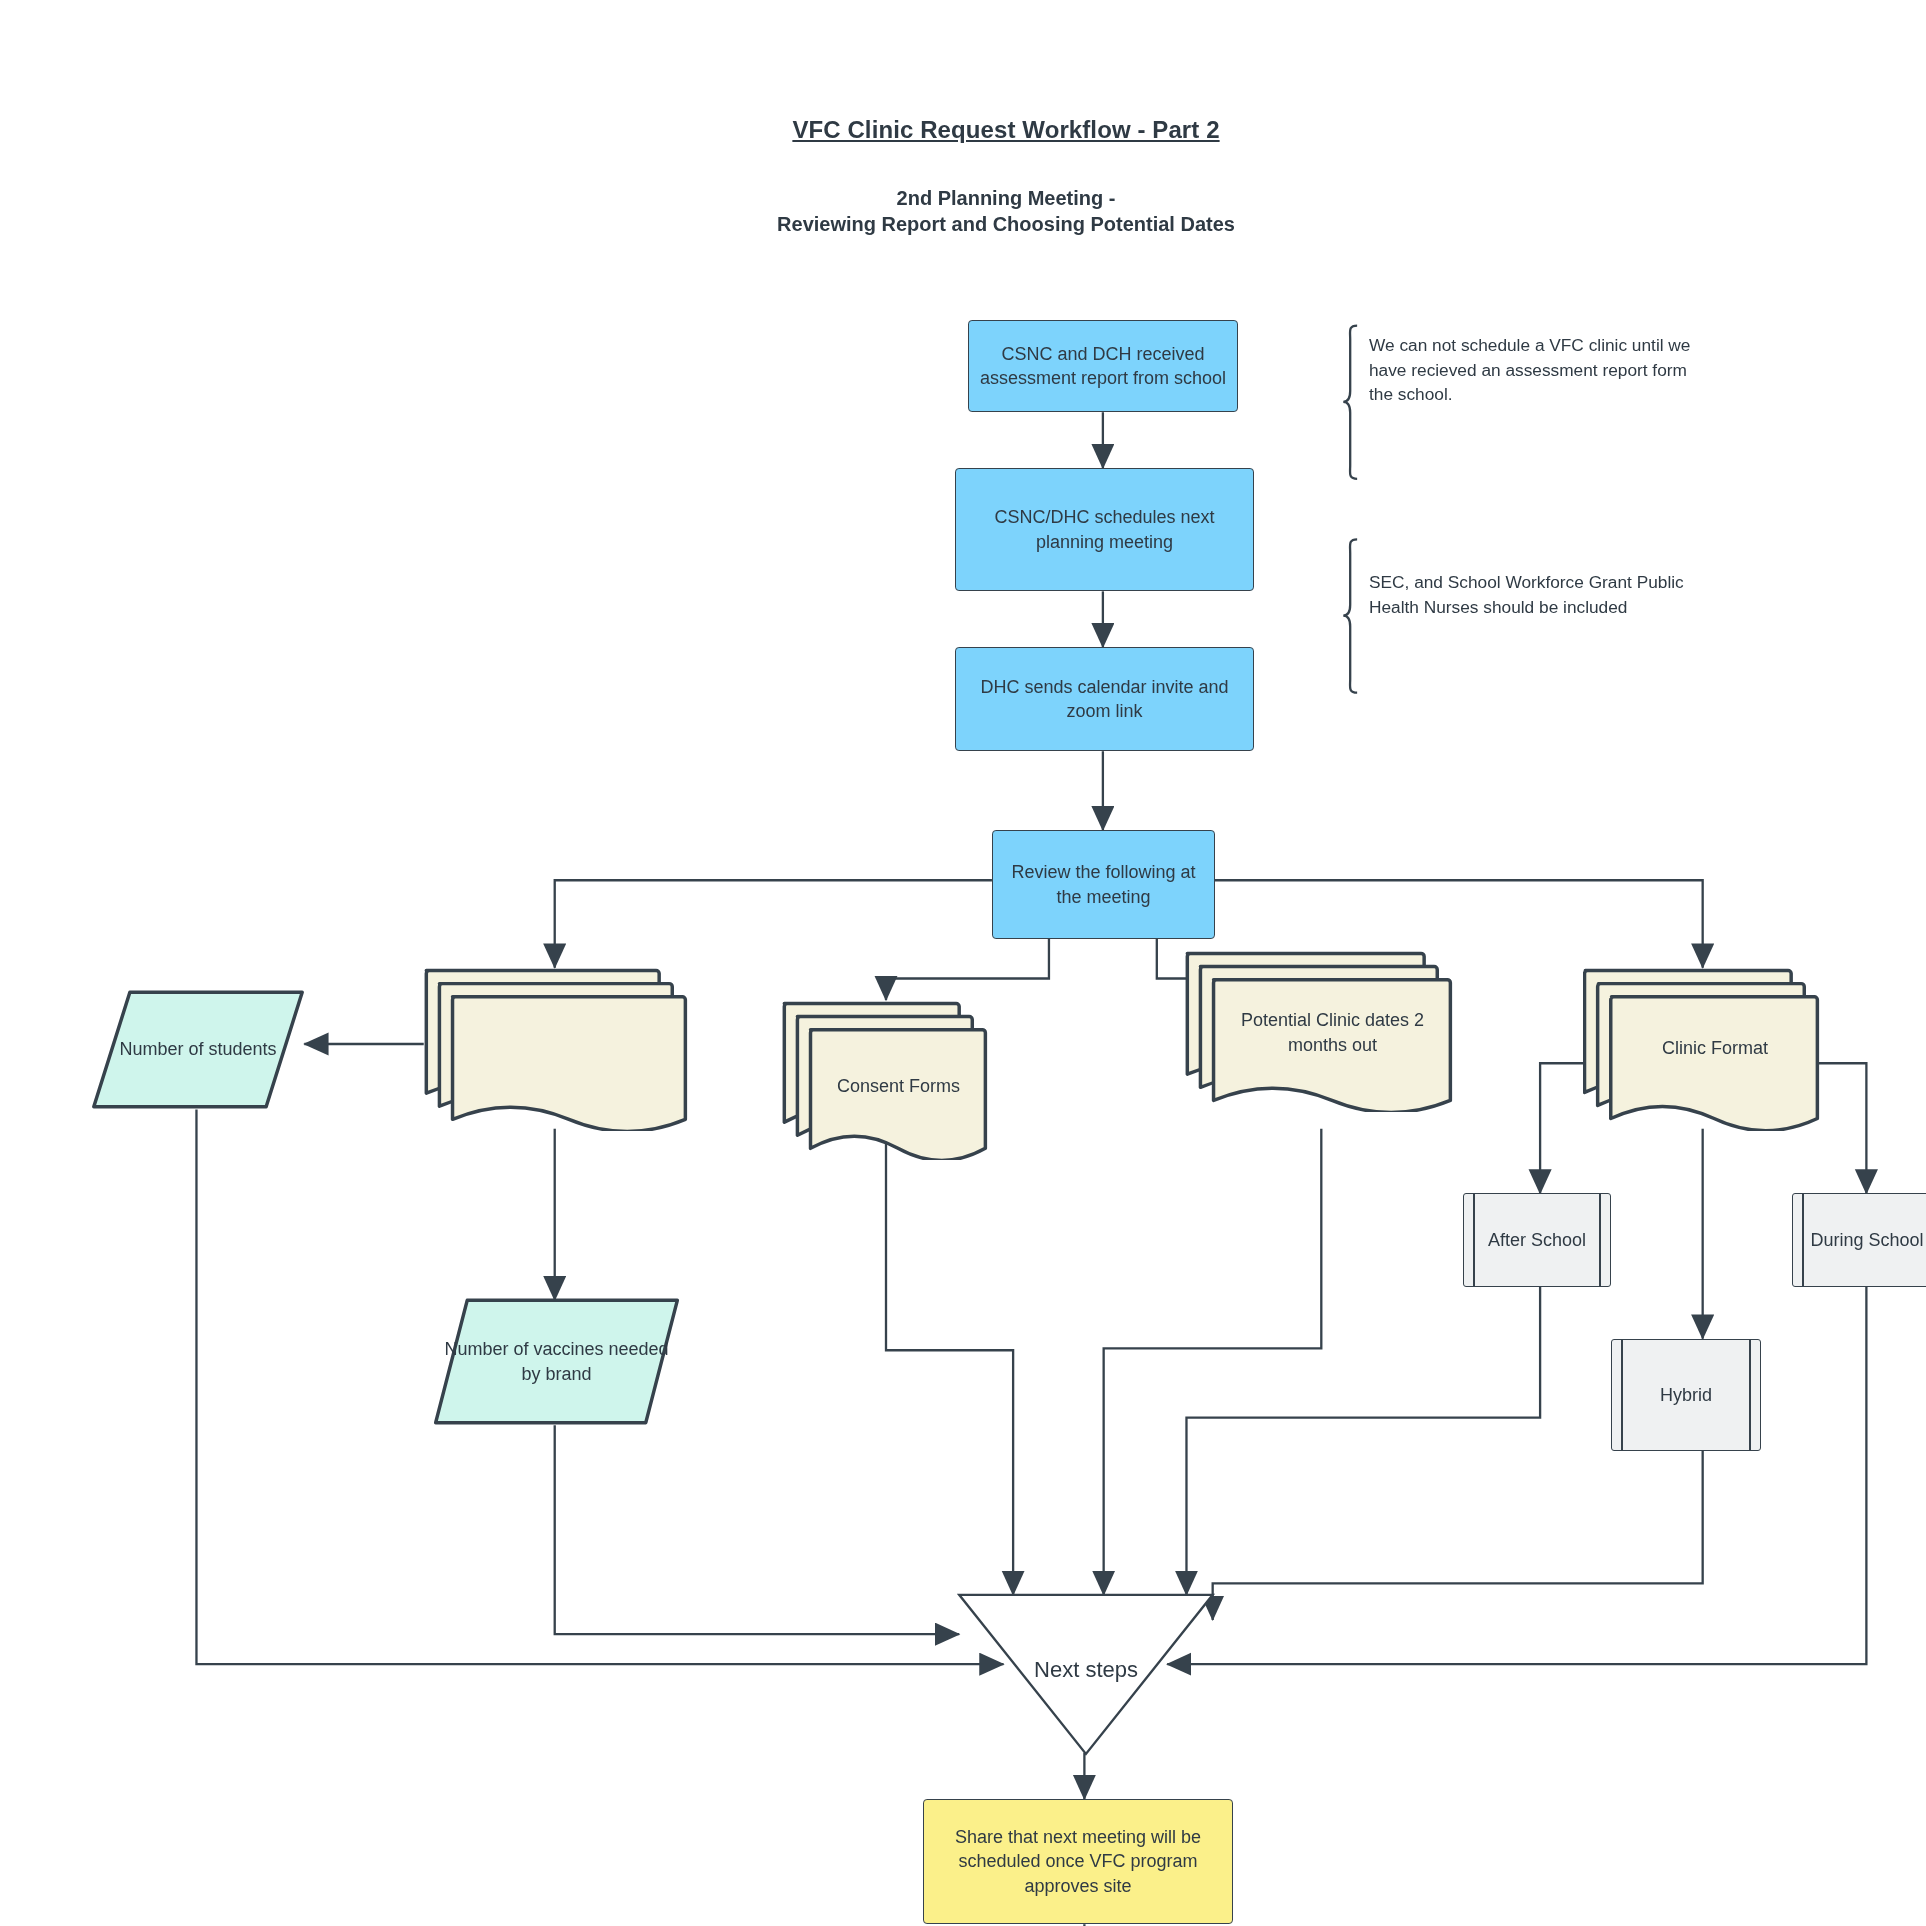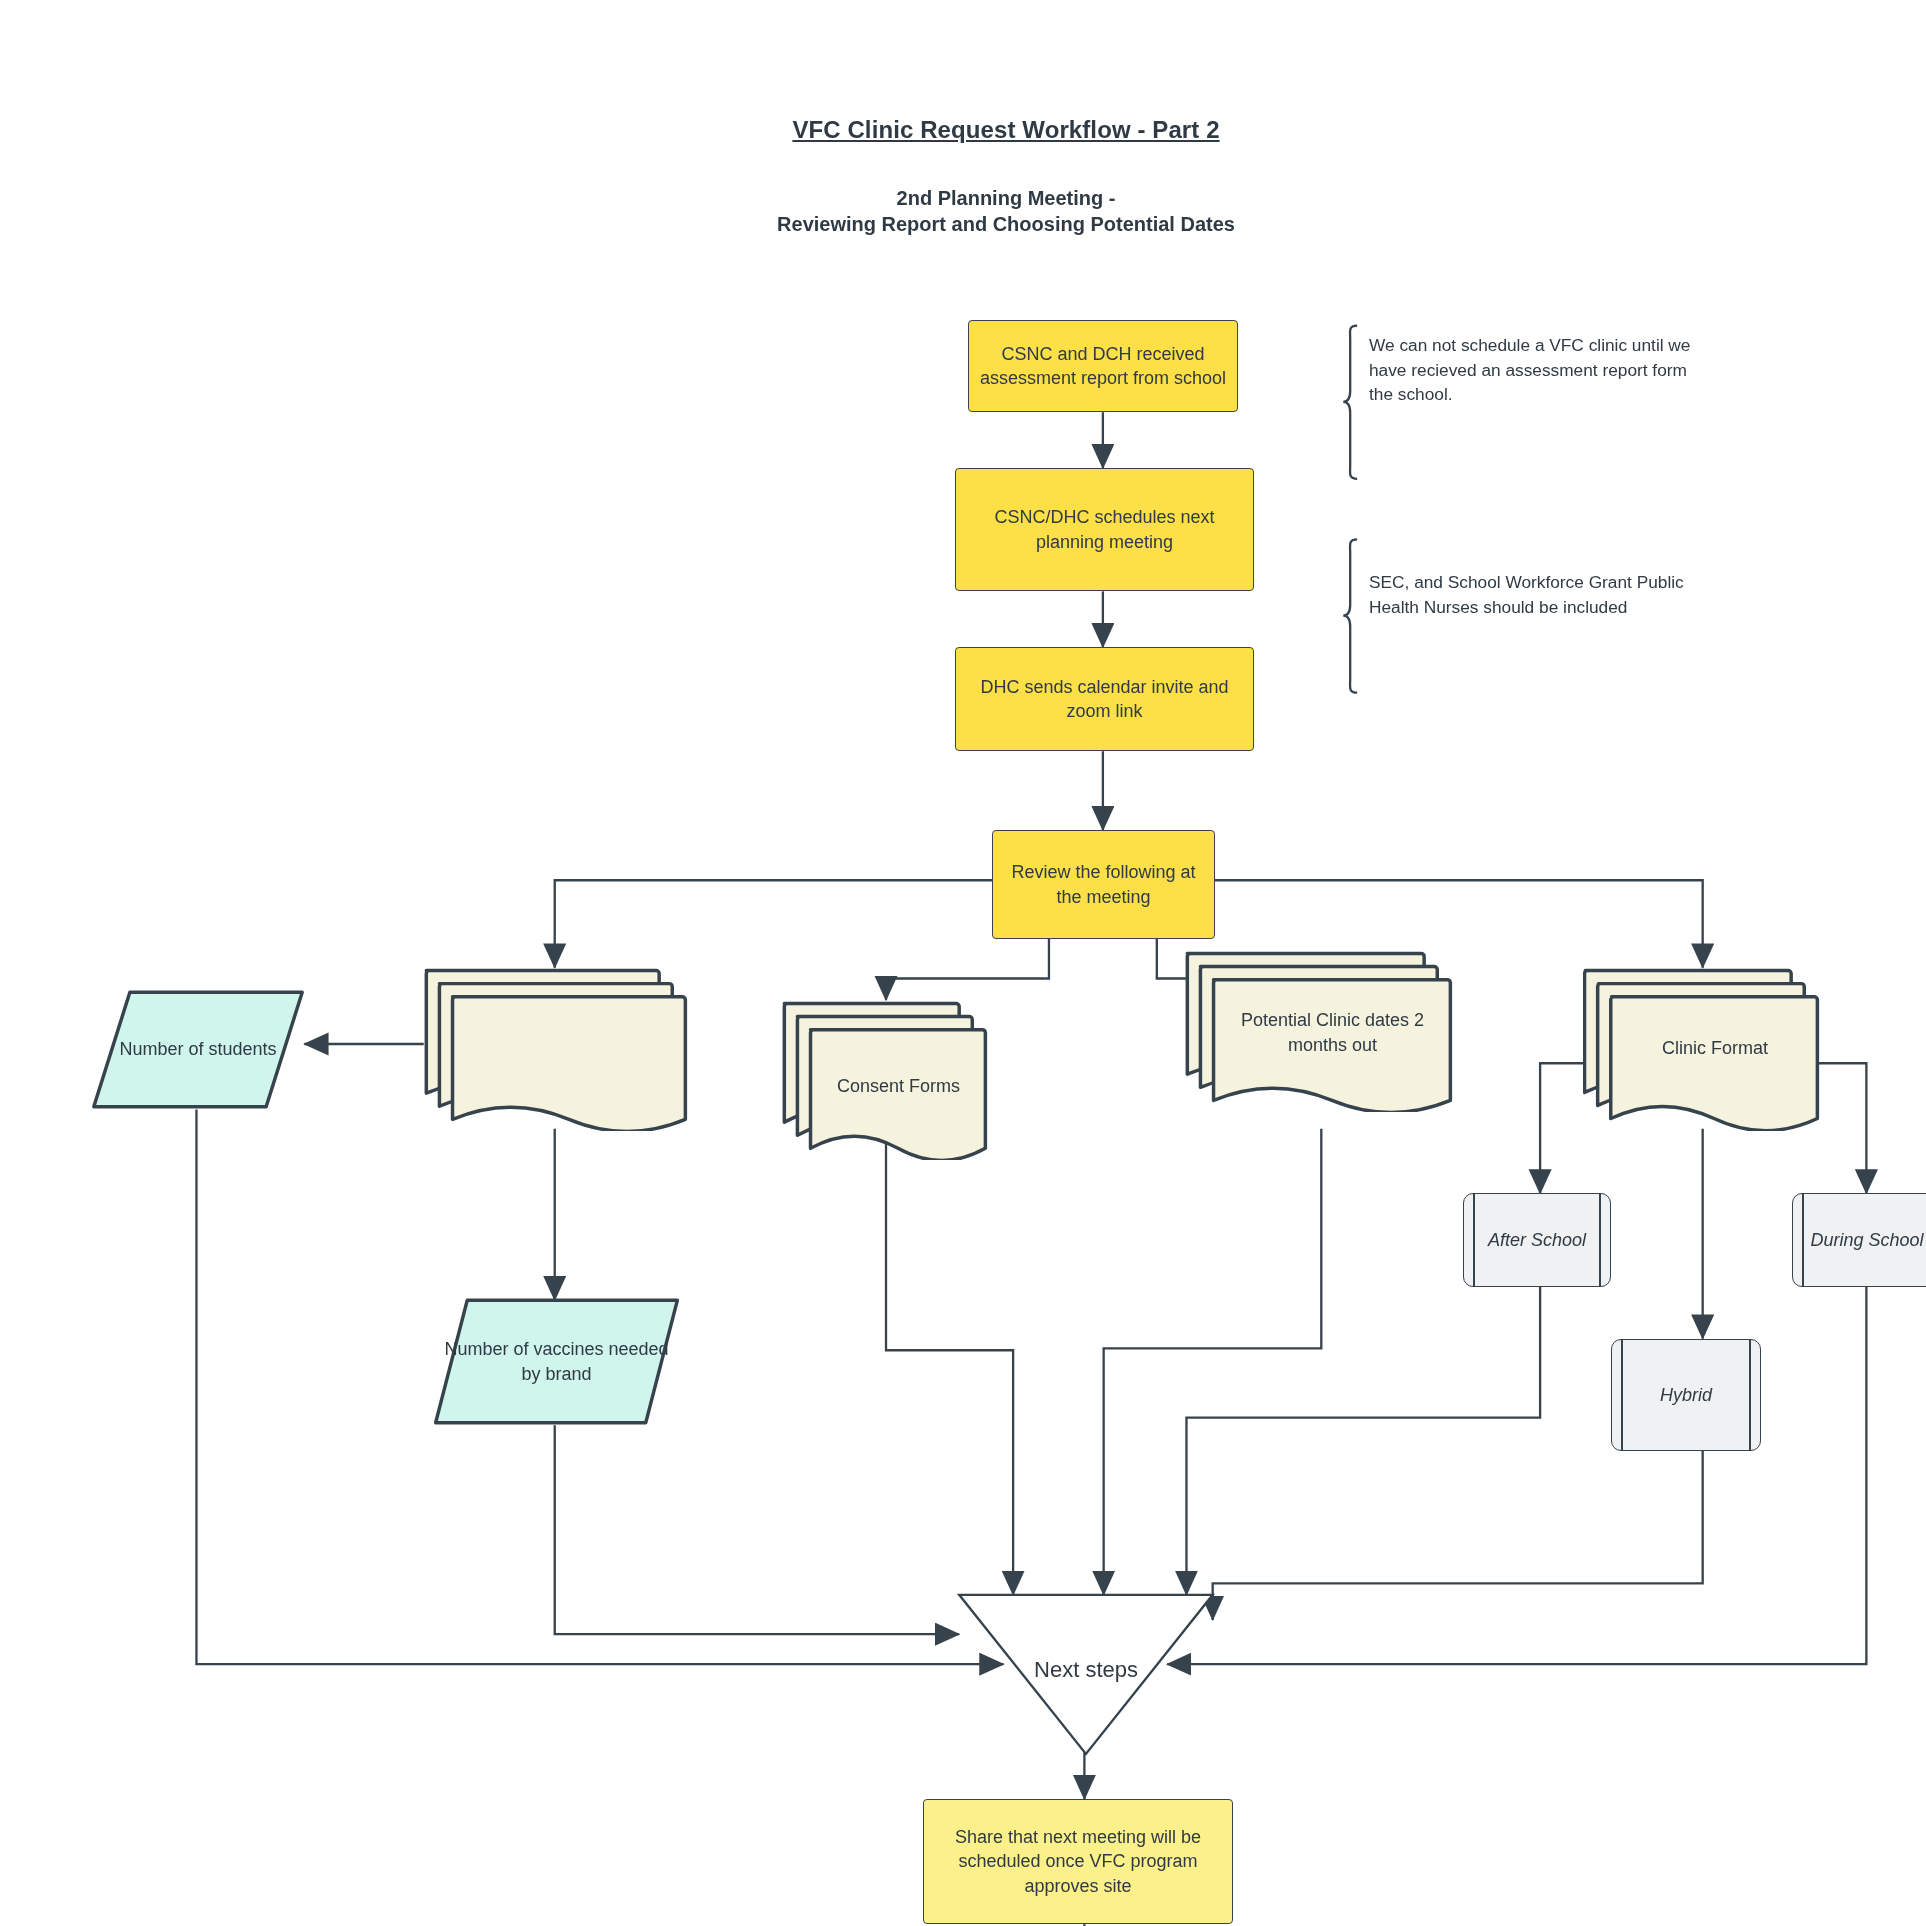--- a/index.html
+++ b/index.html
@@ -5,23 +5,23 @@
   html,body{margin:0;padding:0;background:#ffffff;}
   body{width:2012px;height:2264px;font-family:"Liberation Sans",sans-serif;color:#2f3a44;}
   #canvas{position:relative;width:2012px;height:2264px;overflow:hidden;background:#fff;}
   svg#edges{position:absolute;left:0;top:0;width:2012px;height:2264px;}
   .titleblock{position:absolute;text-align:center;}
   #title-main{left:0;top:300;width:2012px;top:116px;font-size:24px;font-weight:bold;text-decoration:underline;letter-spacing:0.1px;}
   #title-sub{left:0;top:185px;width:2012px;font-size:20px;font-weight:bold;line-height:1.32;}
   .node{position:absolute;box-sizing:border-box;display:flex;align-items:center;justify-content:center;text-align:center;}
   .node .lbl{display:block;width:100%;padding:0 5.4px;box-sizing:border-box;}
   
-  .proc{background:#fde047;border:1.9px solid #36424c;border-radius:3.9px;font-size:18px;line-height:1.34;}
-  
-  .predef{background:#eff1f2;border:1.9px solid #36424c;border-radius:10px;font-size:18px;line-height:1.34;font-style:italic;}
+  .proc{background:#7dd3fc;border:1.9px solid #36424c;border-radius:3.9px;font-size:18px;line-height:1.34;}
+  
+  .predef{background:#eff1f2;border:1.9px solid #36424c;border-radius:3px;font-size:18px;line-height:1.34;}
   .predef::before,.predef::after{content:"";position:absolute;top:0;bottom:0;width:1.9px;background:#36424c;}
   .predef::before{left:9.2px;}
   .predef::after{right:9.2px;}
   
   .yellowbox{background:#fbf08a;border:1.9px solid #36424c;border-radius:3.9px;font-size:18px;line-height:1.36;}
   
   .data-shape{position:absolute;}
   .data-shape svg{position:absolute;left:0;top:0;}
   .data-shape .txt{position:absolute;left:0;top:0;width:100%;height:100%;display:flex;align-items:center;justify-content:center;text-align:center;font-size:18px;line-height:1.34;}
   

